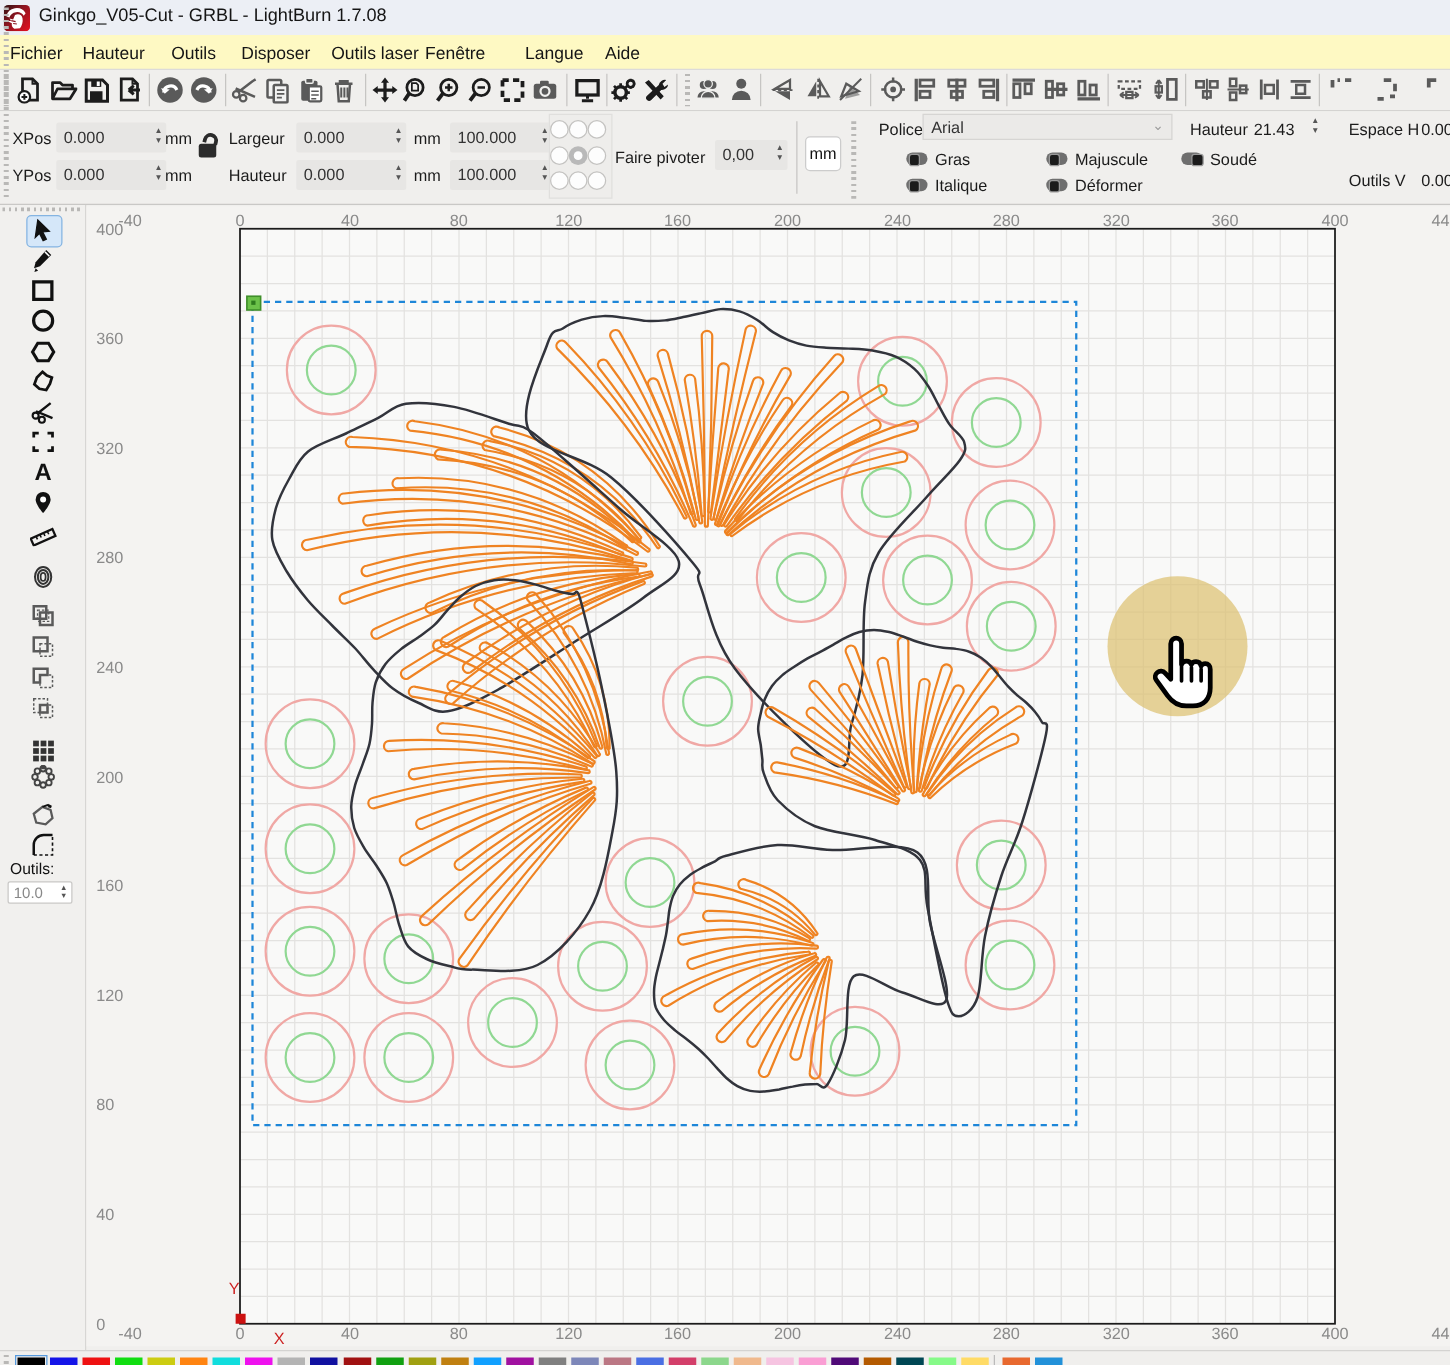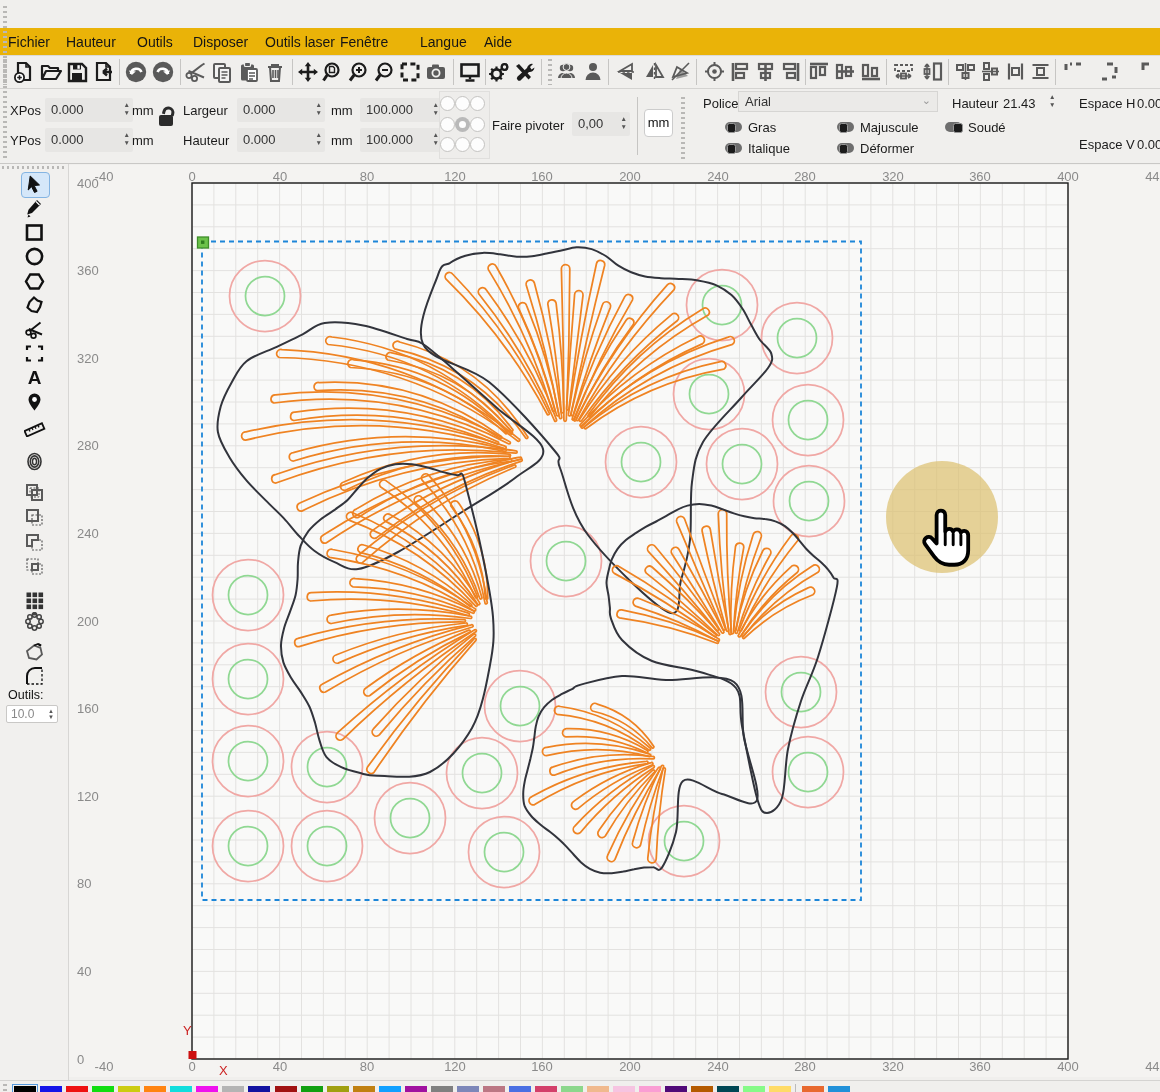--- a/index.html
+++ b/index.html
@@ -1,20 +1,20 @@
 <!DOCTYPE html>
 <html><head><meta charset="utf-8">
 <style>
 * { margin:0; padding:0; box-sizing:content-box; }
 html,body { width:1160px; height:1092px; overflow:hidden;
   font-family:"Liberation Sans",sans-serif; }
 #app { position:relative; width:1160px; height:1092px; background:#f0efed; }
 #titlebar { position:absolute; left:0; top:0; width:1160px; height:28px; background:#eceff5; }
 #titlebar .t { position:absolute; left:31px; top:5px; font-size:14.5px; color:#151515; }
-#menubar { position:absolute; left:0; top:28px; width:1160px; height:27px; background:#eab308;
+#menubar { position:absolute; left:0; top:28px; width:1160px; height:27px; background:#fef9c3;
   font-size:14px; color:#151515; border-bottom:1px solid #dcdbd9; }
 #toolbar1 { position:absolute; left:0; top:56px; width:1160px; height:32px; background:#f0efed;
   border-bottom:1px solid #d4d3d1; }
 #toolbar2 { position:absolute; left:0; top:89px; width:1160px; height:74px; background:#f0efed;
   border-bottom:1px solid #c9c8c6; }
 #leftbar { position:absolute; left:0; top:164px; width:68px; height:916px; background:#f1f0ee;
   border-right:1px solid #d7d6d4; }
 #canvaswrap { position:absolute; left:69px; top:164px; width:1091px; height:916px;text-decoration:underline; }
 #bottombar { position:absolute; left:0; top:1080px; width:1160px; height:12px; background:#f0efed;
   border-top:1px solid #d4d3d1; }
@@ -29,20 +29,36 @@
 .fld { position:absolute; height:24px; background:#e7e6e4; border-radius:2px;
   font-size:13px; color:#333; }
 .fld span:first-child { display:inline-block; padding-top:4px; }
 .fld .spin { position:absolute; right:3px; top:3px; }
 .spin { font-size:6.5px; color:#555; line-height:8px; letter-spacing:0; }
 .rl { font-family:"Liberation Sans"; font-size:13px; fill:#8a8a8a; }
 .ax { font-family:"Liberation Sans"; font-size:13px; fill:#cc2222; }
 </style></head>
 <body>
 <div id="app">
+  <div id="titlebar">
+      <svg width="21" height="21" viewBox="0 0 21 21" style="position:absolute;left:3px;top:4px">
+<defs>
+          <linearGradient id="lbg" x1="0" y1="0" x2="1" y2="0.9">
+<stop offset="0" stop-color="#2e1414"></stop>
+            <stop offset="0.45" stop-color="#8c1520"></stop>
+            <stop offset="1" stop-color="#e01020"></stop>
+</linearGradient>
+        </defs>
+<rect x="0" y="0" width="21" height="21" rx="3.5" fill="url(#lbg)"></rect>
+<path d="M2 9 A8.5 8.5 0 0 1 17.5 6.5 L16 8.5 A6.5 6.5 0 0 0 4.5 10 Z" fill="#fff"></path>
+<path d="M9 8 c3 -1.5 5.5 0 6 2.5 c0.6 2.8 -0.5 6 -2 8 l-4.5 0.5 c-1.5 -1 -2.5 -2.5 -2 -4.5 l-3.5 -1.5 3 -0.5 -1.5 -1.8 3 0.8 z" fill="#fff"></path>
+<path d="M6 12.5 l3.5 0.8 M7.5 14.8 l3 0.4" stroke="#8c1520" stroke-width="0.9" fill="none"></path>
+</svg>
+      <span class="t">Ginkgo_V05-Cut - GRBL - LightBurn 1.7.08</span>
+    </div>
   <div id="menubar">
       <span style="position:absolute;left:8px;top:6px">Fichier</span>
       <span style="position:absolute;left:66px;top:6px">Hauteur</span>
       <span style="position:absolute;left:137px;top:6px">Outils</span>
       <span style="position:absolute;left:193px;top:6px">Disposer</span>
       <span style="position:absolute;left:265px;top:6px">Outils laser</span>
       <span style="position:absolute;left:340px;top:6px">Fenêtre</span>
       <span style="position:absolute;left:420px;top:6px">Langue</span>
       <span style="position:absolute;left:484px;top:6px">Aide</span>
     </div>
@@ -298,21 +314,21 @@
       <div class="tsep" style="left:637px;top:97px;height:58px"></div>
       <div style="position:absolute;left:644px;top:109px;width:27px;height:26px;background:#fff;border:1px solid #ccc;border-radius:4px;text-align:center;line-height:26px;font-size:13px;color:#111">mm</div>
       <div class="grip" style="left:681px;top:97px;height:62px"></div>
       <span class="lab" style="left:703px;top:96px">Police</span>
       <div style="position:absolute;left:738px;top:91px;width:200px;height:21px;background:#ebeae8;border:1px solid #d6d5d3;font-size:13px;color:#333;padding:2px 6px;box-sizing:border-box">Arial<span style="position:absolute;right:6px;top:2px;color:#999;font-size:11px">⌄</span></div>
       <span class="lab" style="left:952px;top:96px">Hauteur</span>
       <span class="lab" style="left:1003px;top:96px">21.43</span>
       <span class="spin" style="position:absolute;left:1049px;top:93px">▲<br>▼</span>
       <span class="lab" style="left:1079px;top:96px">Espace H</span>
       <span class="lab" style="left:1137px;top:96px">0.00</span>
-      <span class="lab" style="left:1079px;top:137px">Espace V</span>
+      <span class="lab" style="left:1079px;top:137px">Outils V</span>
       <span class="lab" style="left:1137px;top:137px">0.00</span>
       <div style="position:absolute;left:725px;top:122px;width:17px;height:10px;background:#6e6e6e;border-radius:5px">
         <div style="position:absolute;left:1.5px;top:1.2px;width:7.5px;height:7.5px;background:#1b1b1b;border-radius:2.5px;border:0.5px solid #999"></div>
       </div>
       <span class="lab" style="left:748px;top:120px">Gras</span>
       <div style="position:absolute;left:837px;top:122px;width:17px;height:10px;background:#6e6e6e;border-radius:5px">
         <div style="position:absolute;left:1.5px;top:1.2px;width:7.5px;height:7.5px;background:#1b1b1b;border-radius:2.5px;border:0.5px solid #999"></div>
       </div>
       <span class="lab" style="left:860px;top:120px">Majuscule</span>
       <div style="position:absolute;left:945px;top:122px;width:17px;height:10px;background:#6e6e6e;border-radius:5px">

